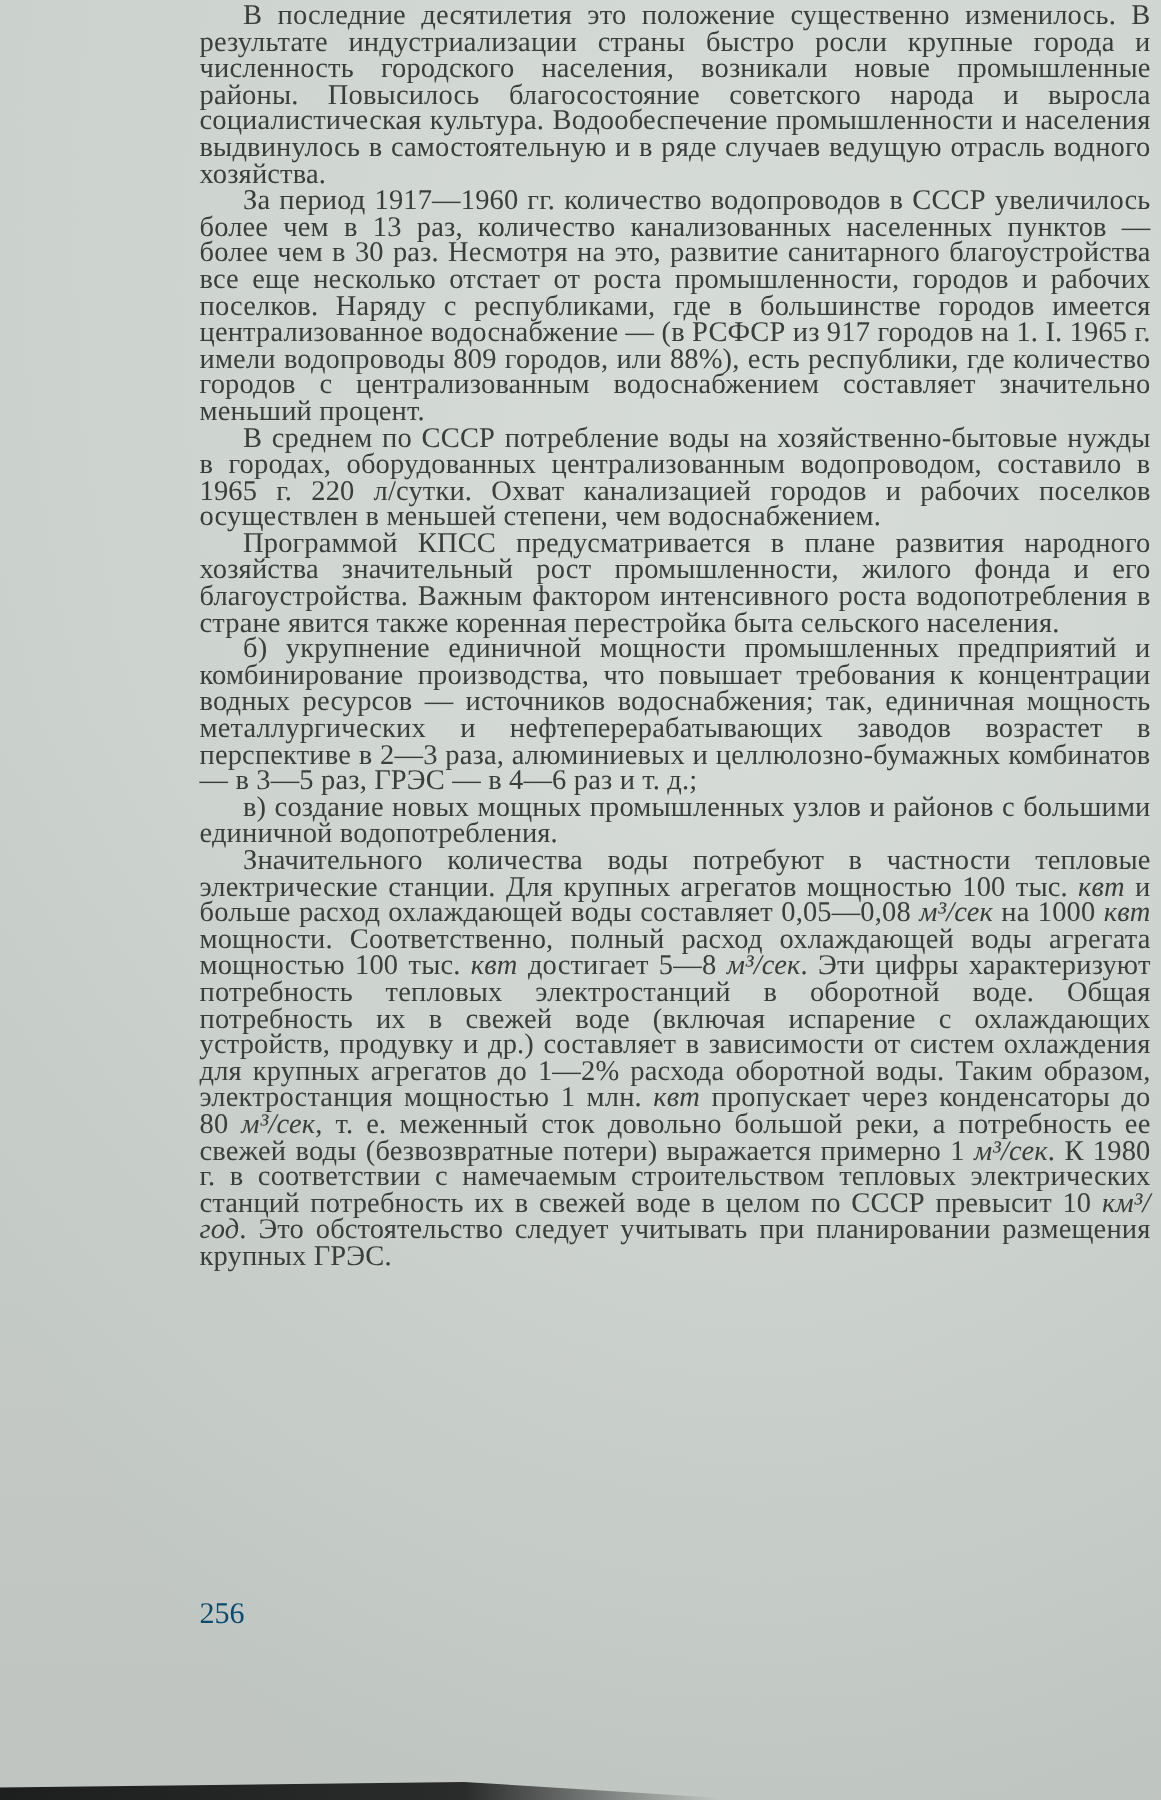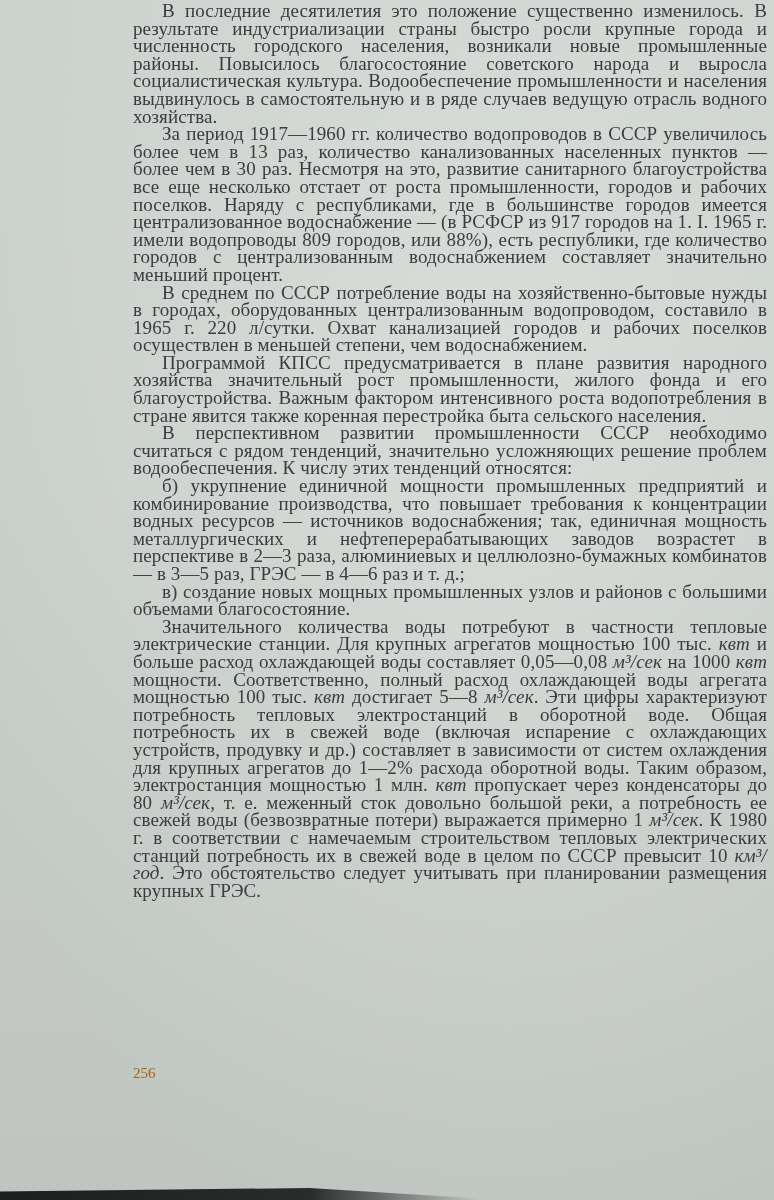--- a/index.html
+++ b/index.html
@@ -21,35 +21,34 @@
   }
   .text-block {
     position: absolute; left: 133px; top: 2px; width: 634px;
     font-size: 19px; line-height: 17.6px; letter-spacing: 0.1px;
     text-align: justify;
   }
   .para { margin: 0; text-indent: 29px; }
   .item { margin: 0; text-indent: 29px; }
   .page-number {
     position: absolute; left: 133px; top: 1065px;
-    font-size: 15px; color: #a16207;
+    font-size: 20px; color: #0c4a6e;
   }
   i { font-style: italic; }
 </style>
 </head>
 <body>
 
 <div class="page-shade"></div>
 
 <div class="text-block">
   <p class="para">В последние десятилетия это положение существенно изменилось. В результате индустриализации страны быстро росли крупные города и численность городского населения, возникали новые промышленные районы. Повысилось благосостояние советского народа и выросла социалистическая культура. Водообеспечение промышленности и населения выдвинулось в самостоятельную и в ряде случаев ведущую отрасль водного хозяйства.</p>
   <p class="para">За период 1917—1960 гг. количество водопроводов в СССР увеличилось более чем в 13 раз, количество канализованных населенных пунктов — более чем в 30 раз. Несмотря на это, развитие санитарного благоустройства все еще несколько отстает от роста промышленности, городов и рабочих поселков. Наряду с республиками, где в большинстве городов имеется централизованное водоснабжение — (в РСФСР из 917 городов на 1. I. 1965 г. имели водопроводы 809 городов, или 88%), есть республики, где количество городов с централизованным водоснабжением составляет значительно меньший процент.</p>
   <p class="para">В среднем по СССР потребление воды на хозяйственно-бытовые нужды в городах, оборудованных централизованным водопроводом, составило в 1965 г. 220 л/сутки. Охват канализацией городов и рабочих поселков осуществлен в меньшей степени, чем водоснабжением.</p>
   <p class="para">Программой КПСС предусматривается в плане развития народного хозяйства значительный рост промышленности, жилого фонда и его благоустройства. Важным фактором интенсивного роста водопотребления в стране явится также коренная перестройка быта сельского населения.</p>
-  <p class="para">В перспективном развитии промышленности СССР необходимо считаться с рядом тенденций, значительно усложняющих решение проблем водообеспечения. К числу этих тенденций относятся:</p>
   <p class="item">б) укрупнение единичной мощности промышленных предприятий и комбинирование производства, что повышает требования к концентрации водных ресурсов — источников водоснабжения; так, единичная мощность металлургических и нефтеперерабатывающих заводов возрастет в перспективе в 2—3 раза, алюминиевых и целлюлозно-бумажных комбинатов — в 3—5 раз, ГРЭС — в 4—6 раз и т. д.;</p>
-  <p class="item">в) создание новых мощных промышленных узлов и районов с большими объемами благосостояние.</p>
+  <p class="item">в) создание новых мощных промышленных узлов и районов с большими единичной водопотребления.</p>
   <p class="para"><span>Значительного количества воды потребуют в частности тепловые электрические станции. Для крупных агрегатов мощностью 100 тыс. </span><i>квт</i><span> и больше расход охлаждающей воды составляет 0,05—0,08 </span><i>м³/сек</i><span> на 1000 </span><i>квт</i><span> мощности. Соответственно, полный расход охлаждающей воды агрегата мощностью 100 тыс. </span><i>квт</i><span> достигает 5—8 </span><i>м³/сек</i><span>. Эти цифры характеризуют потребность тепловых электростанций в оборотной воде. Общая потребность их в свежей воде (включая испарение с охлаждающих устройств, продувку и др.) составляет в зависимости от систем охлаждения для крупных агрегатов до 1—2% расхода оборотной воды. Таким образом, электростанция мощностью 1 млн. </span><i>квт</i><span> пропускает через конденсаторы до 80 </span><i>м³/сек</i><span>, т. е. меженный сток довольно большой реки, а потребность ее свежей воды (безвозвратные потери) выражается примерно 1 </span><i>м³/сек</i><span>. К 1980 г. в соответствии с намечаемым строительством тепловых электрических станций потребность их в свежей воде в целом по СССР превысит 10 </span><i>км³/год</i><span>. Это обстоятельство следует учитывать при планировании размещения крупных ГРЭС.</span></p>
 </div>
 
 <div class="page-number">256</div>
 
 <div class="bottom-edge"></div>
 
 </body></html>

